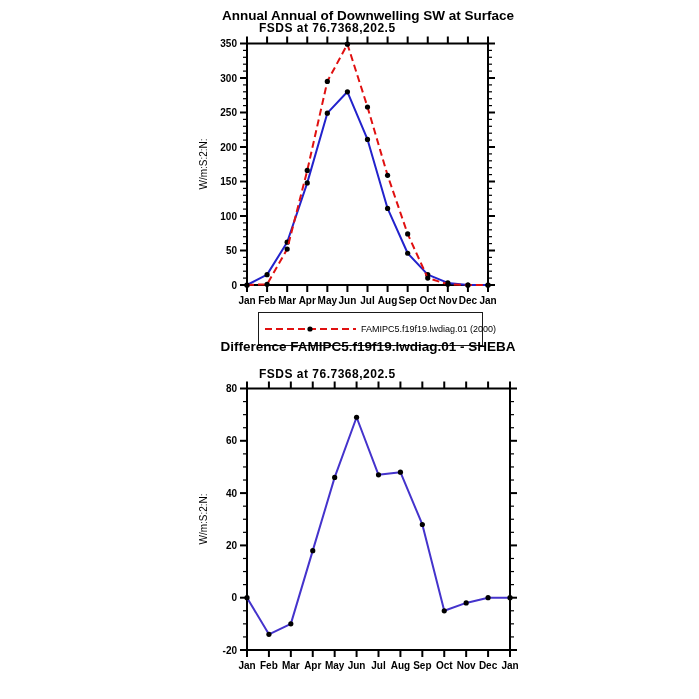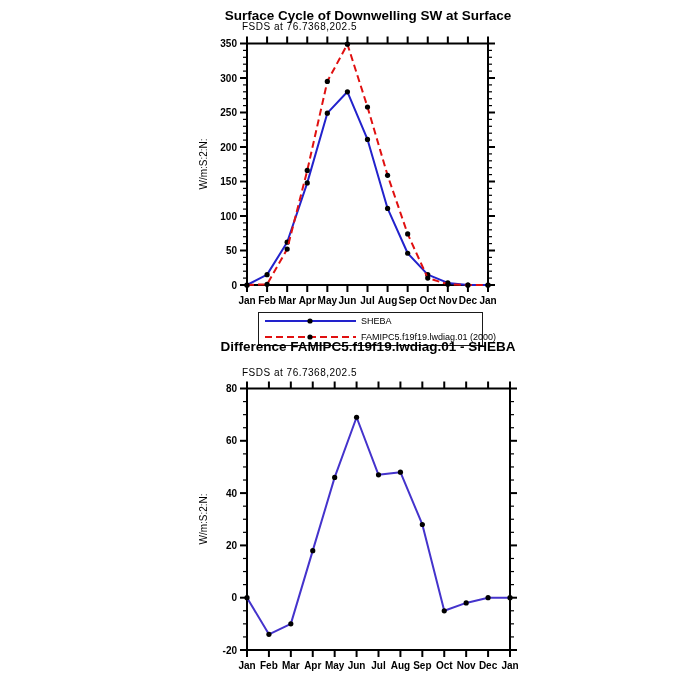--- a/index.html
+++ b/index.html
@@ -8,42 +8,42 @@
     font-family:"Liberation Sans",sans-serif;color:#000;
   }
   svg.chart{position:absolute;left:0;top:0;width:699px;height:699px;overflow:visible;}
   svg text{font-family:"Liberation Sans",sans-serif;fill:#000;}
   .tick-label{font-size:10px;font-weight:700;}
   .chart-title{
     position:absolute;left:180px;width:376px;text-align:center;
     font-size:13.5px;font-weight:700;letter-spacing:0;
   }
   .chart-subtitle{
-    position:absolute;left:242px;font-size:10px;font-weight:400;
+    position:absolute;left:259px;font-size:12px;font-weight:700;
     letter-spacing:.5px;
   }
   .y-axis-label{
     position:absolute;width:120px;height:14px;text-align:center;
     font-size:10px;font-weight:400;
     transform:rotate(-90deg);transform-origin:center center;
   }
   .legend{
     position:absolute;left:258px;top:312px;width:225px;height:34px;
     border:1.5px solid #1a1a1a;box-sizing:border-box;
     display:flex;flex-direction:column;justify-content:space-evenly;
     padding-left:4px;background:#fff;
   }
   .legend-row{display:flex;align-items:center;height:14px;}
   .legend-row svg{flex:0 0 auto;display:block;}
   .legend-label{font-size:9px;font-weight:400;margin-left:3px;white-space:nowrap;}
 </style>
 </head>
 <body>
 
-<div class="chart-title" style="top:8px;">Surface Cycle of Downwelling SW at Surface</div>
+<div class="chart-title" style="top:8px;">Annual Annual of Downwelling SW at Surface</div>
 
 <div class="chart-subtitle" style="top:21px;">FSDS at 76.7368,202.5</div>
 
 <div class="y-axis-label" style="left:145px;top:157px;">W/m:S:2:N:</div>
 
 <svg id="chart-top" class="chart">
     <rect x="247" y="43.5" width="241" height="241.5" fill="none" stroke="#000" stroke-width="2"></rect>
     <line x1="240" y1="285" x2="247" y2="285" stroke="#000" stroke-width="2"></line>
     <line x1="488" y1="285" x2="495" y2="285" stroke="#000" stroke-width="2"></line>
     <text x="237" y="288.5" text-anchor="end" class="tick-label">0</text>
@@ -189,27 +189,20 @@
     <circle cx="407.66666666666663" cy="233.94" r="2.6" fill="#000"></circle>
     <circle cx="427.75" cy="278.1" r="2.6" fill="#000"></circle>
     <circle cx="447.83333333333337" cy="284.31" r="2.6" fill="#000"></circle>
     <circle cx="467.91666666666663" cy="285" r="2.6" fill="#000"></circle>
     <circle cx="488" cy="285" r="2.6" fill="#000"></circle>
   </svg>
 
 <div class="legend">
   <div class="legend-row">
     <svg width="95" height="12">
-      <line x1="2" y1="6" x2="93" y2="6" stroke-width="2" stroke="#2222cc"></line>
-      <circle cx="47" cy="6" r="2.6" fill="#000"></circle>
-    </svg>
-    <span class="legend-label">SHEBA</span>
-  </div>
-  <div class="legend-row">
-    <svg width="95" height="12">
       <line x1="2" y1="6" x2="93" y2="6" stroke-width="2" stroke-dasharray="7,4" stroke="#e01010"></line>
       <circle cx="47" cy="6" r="2.6" fill="#000"></circle>
     </svg>
     <span class="legend-label">FAMIPC5.f19f19.lwdiag.01 (2000)</span>
   </div>
 </div>
 
 <div class="chart-title" style="top:339px;">Difference FAMIPC5.f19f19.lwdiag.01 - SHEBA</div>
 
 <div class="chart-subtitle" style="top:367px;">FSDS at 76.7368,202.5</div>

